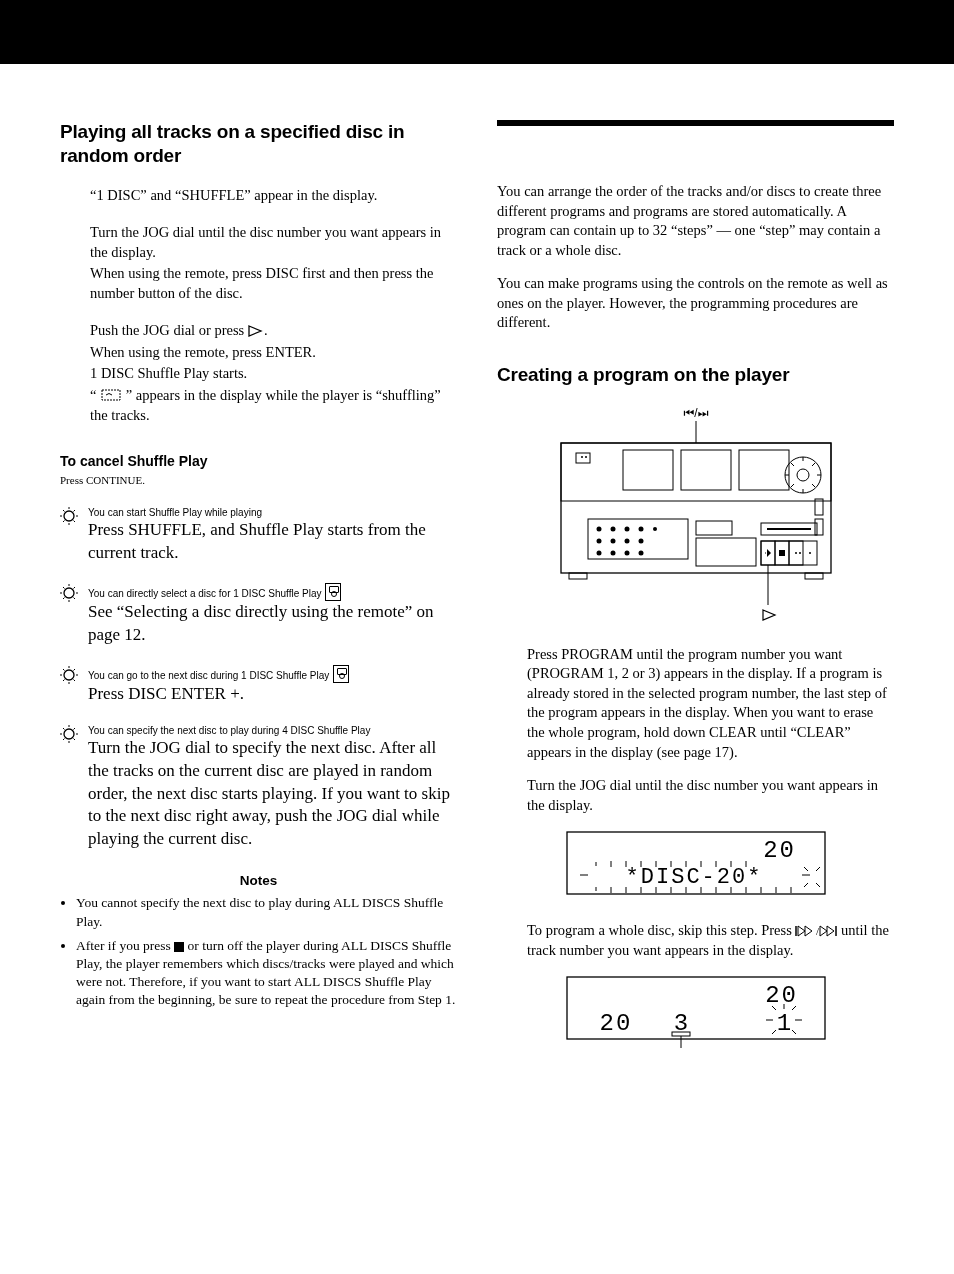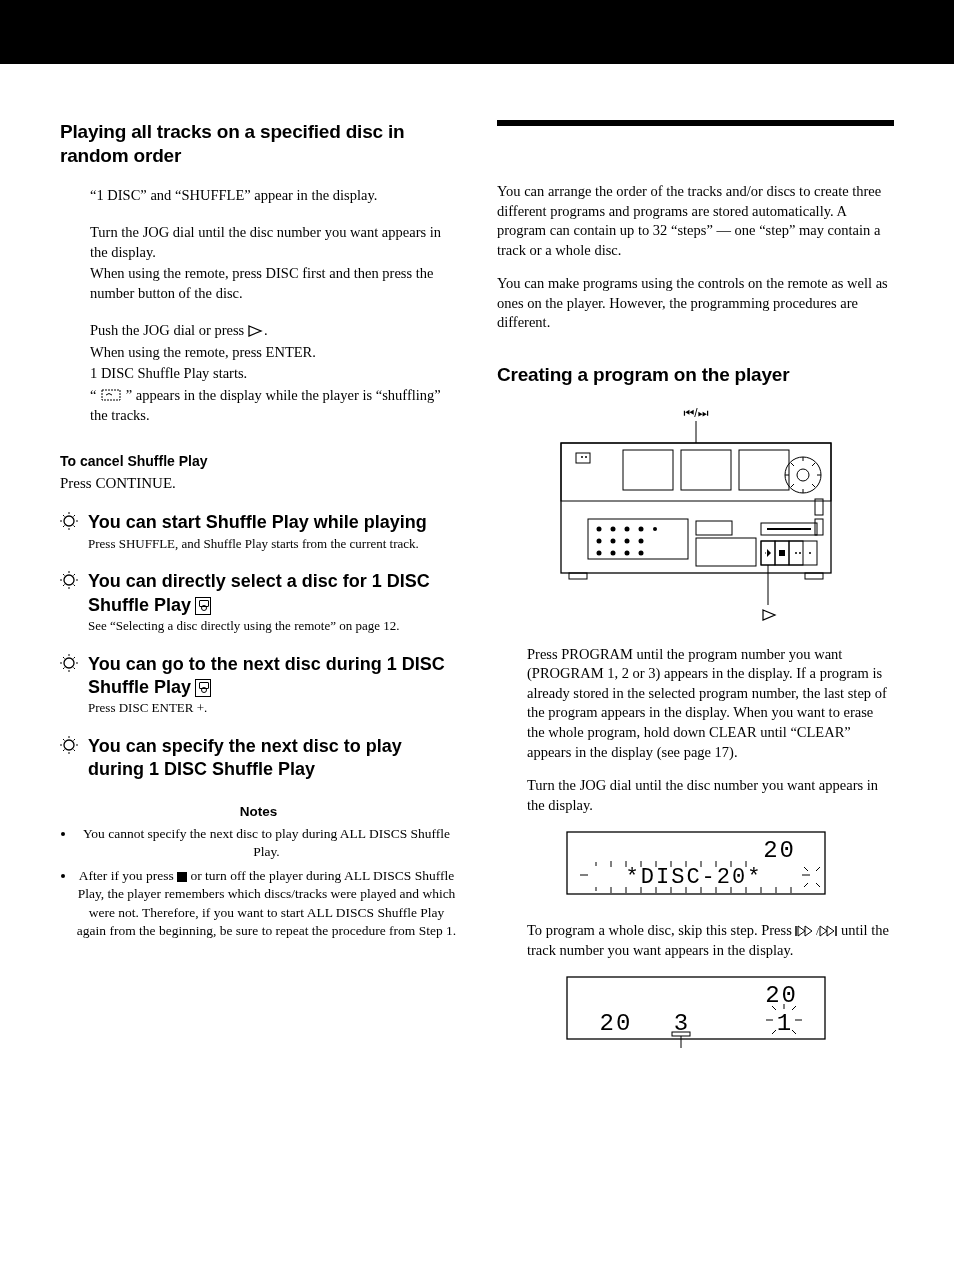--- a/index.html
+++ b/index.html
@@ -49,58 +49,58 @@
   }
   .step-block p { margin-bottom: 2px; }
   .sub-title {
     font-family: 'Helvetica Neue', Arial, sans-serif;
     font-weight: 700;
     font-size: 14px;
     margin-top: 28px;
     margin-bottom: 4px;
   }
   .sub-body {
-    font-size: 15px;
+    font-size: 11px;
     line-height: 1.35;
   }
   .tip {
     display: flex;
     gap: 8px;
     margin-top: 18px;
   }
   .tip-icon {
     flex: 0 0 20px;
     padding-top: 1px;
   }
   .tip-content { flex: 1; }
   .tip-title {
     font-family: 'Helvetica Neue', Arial, sans-serif;
-    font-weight: 700;
-    font-size: 18px;
+    font-weight: 400;
+    font-size: 10px;
     line-height: 1.3;
   }
   .tip-body {
-    font-size: 13px;
+    font-size: 17px;
     line-height: 1.35;
   }
   .notes-title {
     font-family: 'Helvetica Neue', Arial, sans-serif;
     font-weight: 700;
     font-size: 13.5px;
     margin-top: 22px;
     margin-bottom: 6px;
     text-align: center;
   }
   .notes-list {
     list-style: disc;
     padding-left: 16px;
     font-size: 13.5px;
     line-height: 1.35;
   }
-  .notes-list li { margin-bottom: 6px; text-align: center; }
+  .notes-list li { margin-bottom: 6px; }
   .inline-icon {
     display: inline-block;
     vertical-align: -2px;
   }
   .box-icon {
     display: inline-block;
     width: 16px;
     height: 18px;
     border: 1px solid #000;
     vertical-align: -4px;
@@ -249,21 +249,22 @@
             <line x1="9" y1="16" x2="9" y2="18" stroke="#000"></line>
             <line x1="0" y1="9" x2="2" y2="9" stroke="#000"></line>
             <line x1="16" y1="9" x2="18" y2="9" stroke="#000"></line>
             <line x1="3" y1="3" x2="4.5" y2="4.5" stroke="#000"></line>
             <line x1="13.5" y1="4.5" x2="15" y2="3" stroke="#000"></line>
             <line x1="3" y1="15" x2="4.5" y2="13.5" stroke="#000"></line>
             <line x1="13.5" y1="13.5" x2="15" y2="15" stroke="#000"></line>
           </svg>
       </div>
       <div class="tip-content">
-        <div class="tip-title">You can specify the next disc to play during 1 DISC Shuffle Play</div>
+        <div class="tip-title">You can specify the next disc to play during 4 DISC Shuffle Play</div>
+        <div class="tip-body">Turn the JOG dial to specify the next disc. After all the tracks on the current disc are played in random order, the next disc starts playing. If you want to skip to the next disc right away, push the JOG dial while playing the current disc.</div>
       </div>
     </div>
 
     <div class="notes-title">Notes</div>
     <ul class="notes-list">
       <li>You cannot specify the next disc to play during ALL DISCS Shuffle Play.</li>
       <li>
         <span>After if you press </span><svg class="inline-icon" width="10" height="10" viewBox="0 0 10 10">
             <rect x="0" y="0" width="10" height="10" fill="#000"></rect>
           </svg><span> or turn off the player during ALL DISCS Shuffle Play, the player remembers which discs/tracks were played and which were not. Therefore, if you want to start ALL DISCS Shuffle Play again from the beginning, be sure to repeat the procedure from Step 1.</span>

